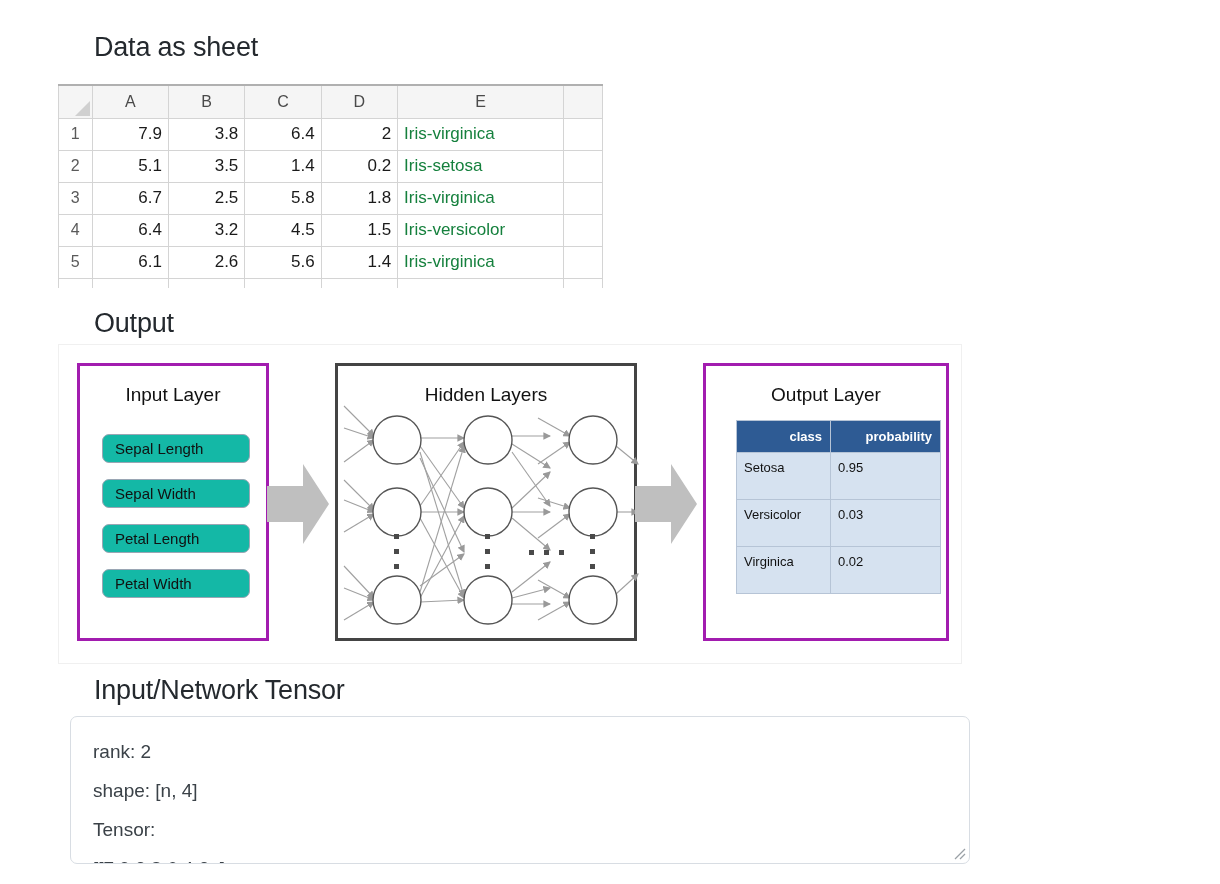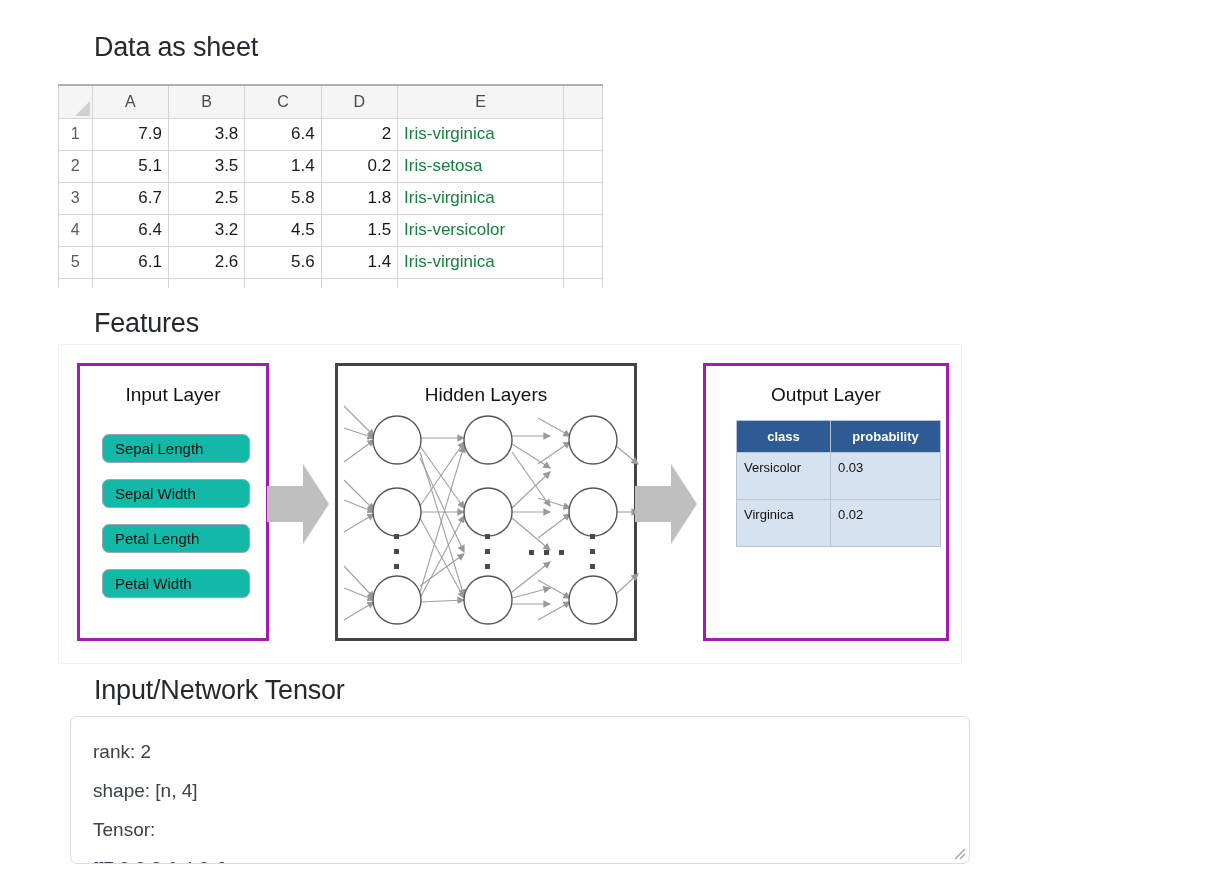--- a/index.html
+++ b/index.html
@@ -188,22 +188,22 @@
     top: 54px;
     width: 188px;
     border-collapse: collapse;
     font-size: 13px;
     table-layout: fixed;
   }
   table.outtable th {
     background: #2e5b94;
     color: #ffffff;
     font-weight: 700;
-    text-align: center;
-    padding: 8px 20px;
+    text-align: right;
+    padding: 8px 8px;
     height: 32px;
     border: 1px solid #b6c4d6;
     box-sizing: border-box;
   }
   table.outtable td {
     background: #d6e2f0;
     color: #111111;
     text-align: left;
     padding: 7px 7px;
     height: 47px;
@@ -244,21 +244,21 @@
     right: 3px;
     bottom: 3px;
     width: 14px;
     height: 14px;
   }
 </style>
 </head>
 <body>
 
 <div class="heading" id="h-sheet">Data as sheet</div>
-<div class="heading" id="h-network">Features</div>
+<div class="heading" id="h-network">Output</div>
 <div class="heading" id="h-tensor">Input/Network Tensor</div>
 
 <div id="sheet-wrap">
   <table class="sheet">
     <thead>
       <tr>
         <th class="corner">
           <span class="tri"></span>
         </th>
         <th class="col-a">A</th>
@@ -431,20 +431,24 @@
     <div class="layer-title">Output Layer</div>
     <table class="outtable">
       <thead>
         <tr>
           <th class="c-class">class</th>
           <th class="c-prob">probability</th>
         </tr>
       </thead>
       <tbody>
         <tr>
+          <td>Setosa</td>
+          <td>0.95</td>
+        </tr>
+        <tr>
           <td>Versicolor</td>
           <td>0.03</td>
         </tr>
         <tr>
           <td>Virginica</td>
           <td>0.02</td>
         </tr>
       </tbody>
     </table>
   </div>

